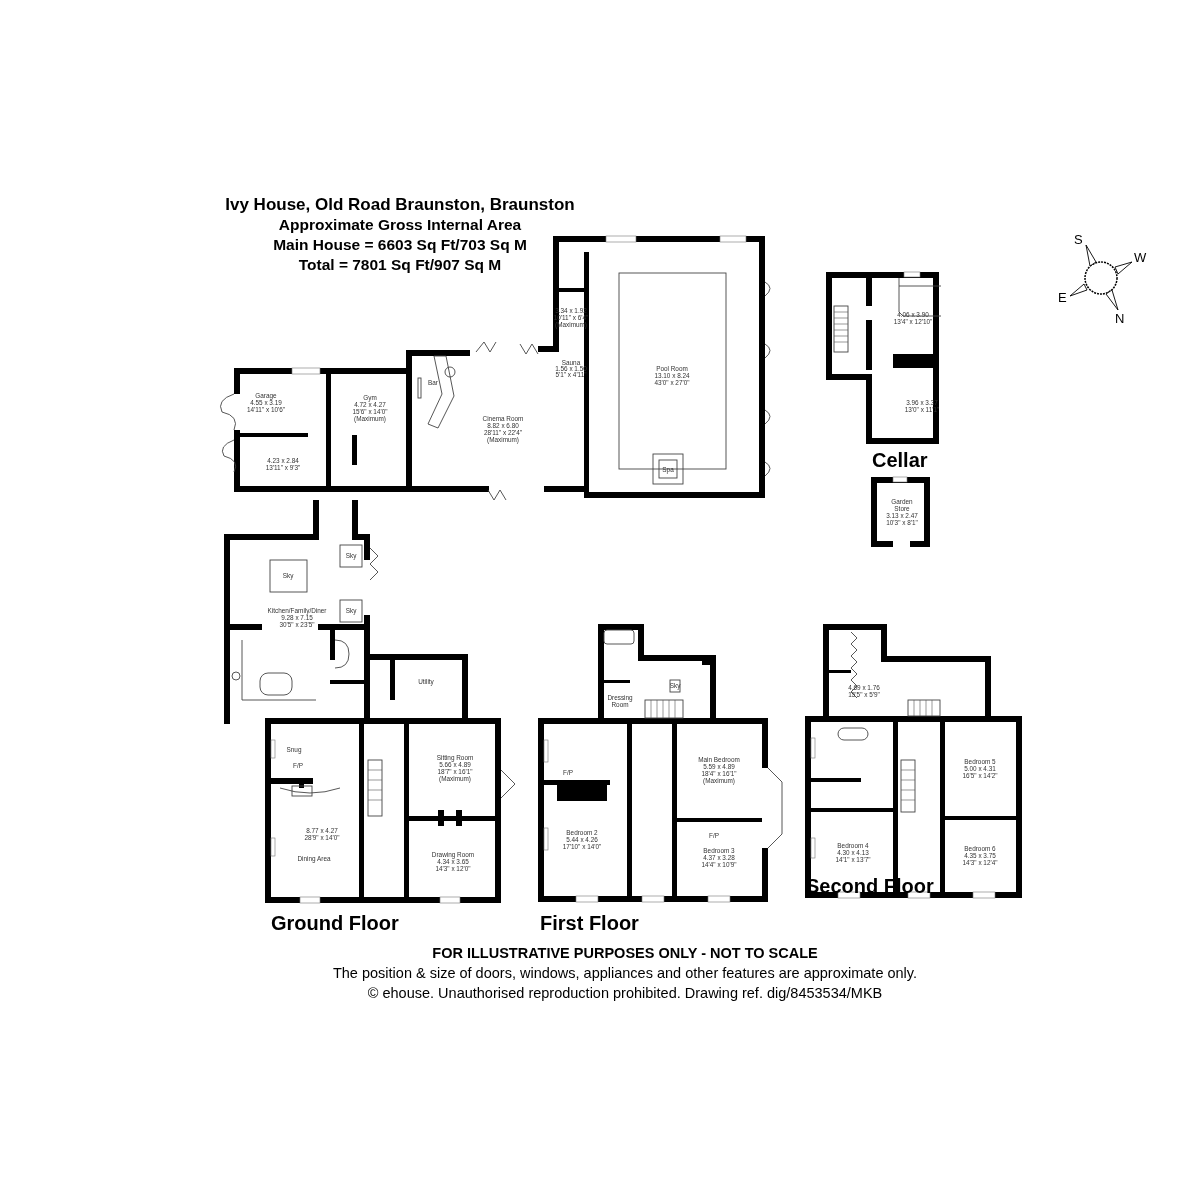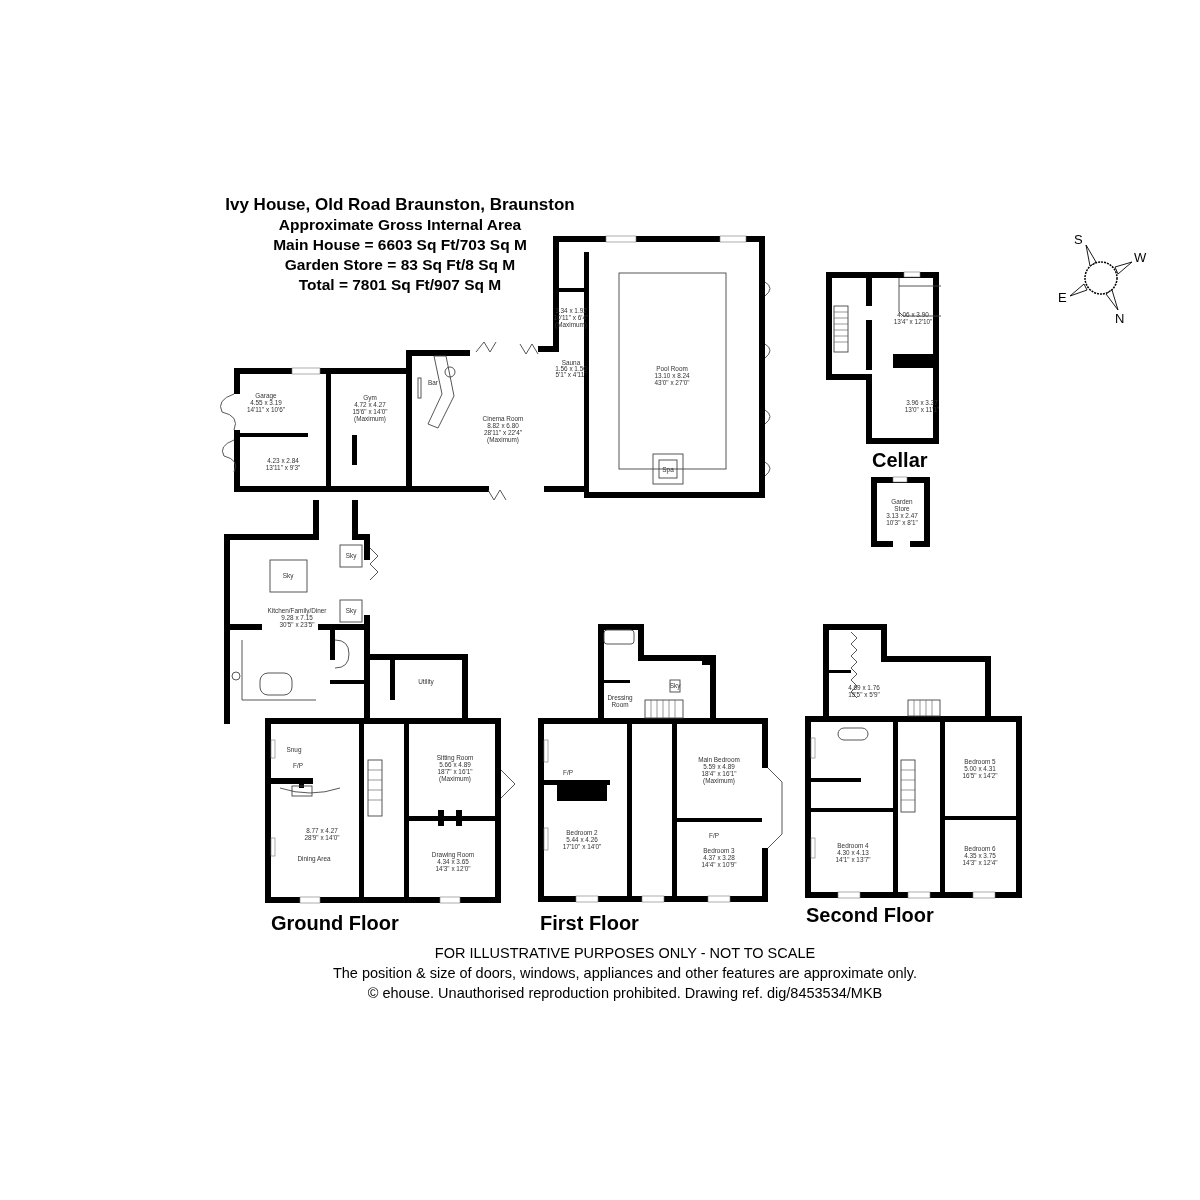--- a/index.html
+++ b/index.html
@@ -2,36 +2,35 @@
 <html><head>
 <meta charset="utf-8">
 <style>
   html, body { margin: 0; padding: 0; background: #ffffff; }
   body { width: 1200px; height: 1200px; position: relative; overflow: hidden; font-family: "Liberation Sans", sans-serif; color: #000; }
   .header { position: absolute; left: 200px; top: 195px; width: 400px; text-align: center; font-weight: bold; line-height: 20px; }
   .header .title { font-size: 17px; }
   .header .line { font-size: 15.5px; }
   .floor-label { position: absolute; font-weight: bold; font-size: 20px; }
   .footer { position: absolute; left: 200px; top: 943px; width: 850px; text-align: center; font-size: 14.5px; line-height: 20px; }
-  .footer .bold { font-weight: normal; }
+  .footer .bold { font-weight: bold; }
   svg.plan { position: absolute; left: 0; top: 0; }
   .wall { fill: #000; }
   .rl { font-family: "Liberation Sans", sans-serif; font-size: 6.4px; fill: #333; text-anchor: middle; }
   .thin { fill: none; stroke: #444; stroke-width: 0.9; }
   .win { fill: #fff; stroke: #777; stroke-width: 0.6; }
   .compass-l { font-family: "Liberation Sans", sans-serif; font-size: 13px; fill: #000; }
 </style>
 </head>
 <body>
 
 <div class="header">
   <div class="title">Ivy House, Old Road Braunston, Braunston</div>
   <div class="line">Approximate Gross Internal Area</div>
   <div class="line">Main House = 6603 Sq Ft/703 Sq M</div>
-  <div class="line">Garden Store = 83 Sq Ft/8 Sq M</div>
   <div class="line">Total = 7801 Sq Ft/907 Sq M</div>
 </div>
 
 <svg class="plan" width="1200" height="1200" viewBox="0 0 1200 1200">
 
   <g>
 
     <rect class="wall" x="234" y="368" width="100" height="6"></rect>
     <rect class="wall" x="234" y="368" width="6" height="26"></rect>
     <rect class="wall" x="234" y="430" width="6" height="62"></rect>
@@ -332,20 +331,20 @@
     <text class="rl" x="980" y="778">16'5" x 14'2"</text>
 
     <text class="rl" x="980" y="851">Bedroom 6</text>
     <text class="rl" x="980" y="858">4.35 x 3.75</text>
     <text class="rl" x="980" y="865">14'3" x 12'4"</text>
   </g>
 </svg>
 
 <div class="floor-label" style="left:271px; top:912px;">Ground Floor</div>
 <div class="floor-label" style="left:540px; top:912px;text-align:right;">First Floor</div>
-<div class="floor-label" style="left:806px; top:904px;">Second Floor</div>
+<div class="floor-label" style="left:806px; top:875px;">Second Floor</div>
 <div class="floor-label" style="left:872px; top:449px;">Cellar</div>
 
 <div class="footer">
   <div class="bold">FOR ILLUSTRATIVE PURPOSES ONLY - NOT TO SCALE</div>
   <div>The position &amp; size of doors, windows, appliances and other features are approximate only.</div>
   <div>© ehouse. Unauthorised reproduction prohibited. Drawing ref. dig/8453534/MKB</div>
 </div>
 
 </body></html>

